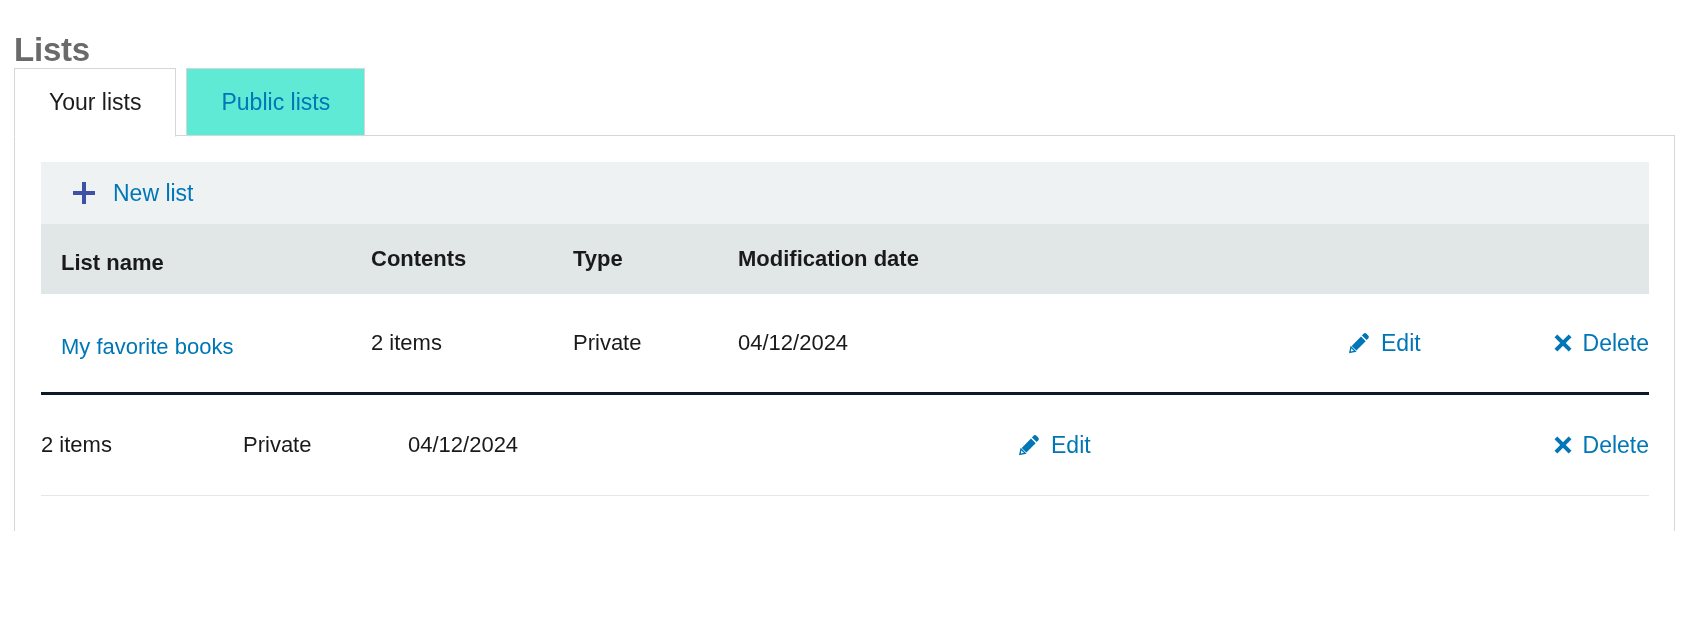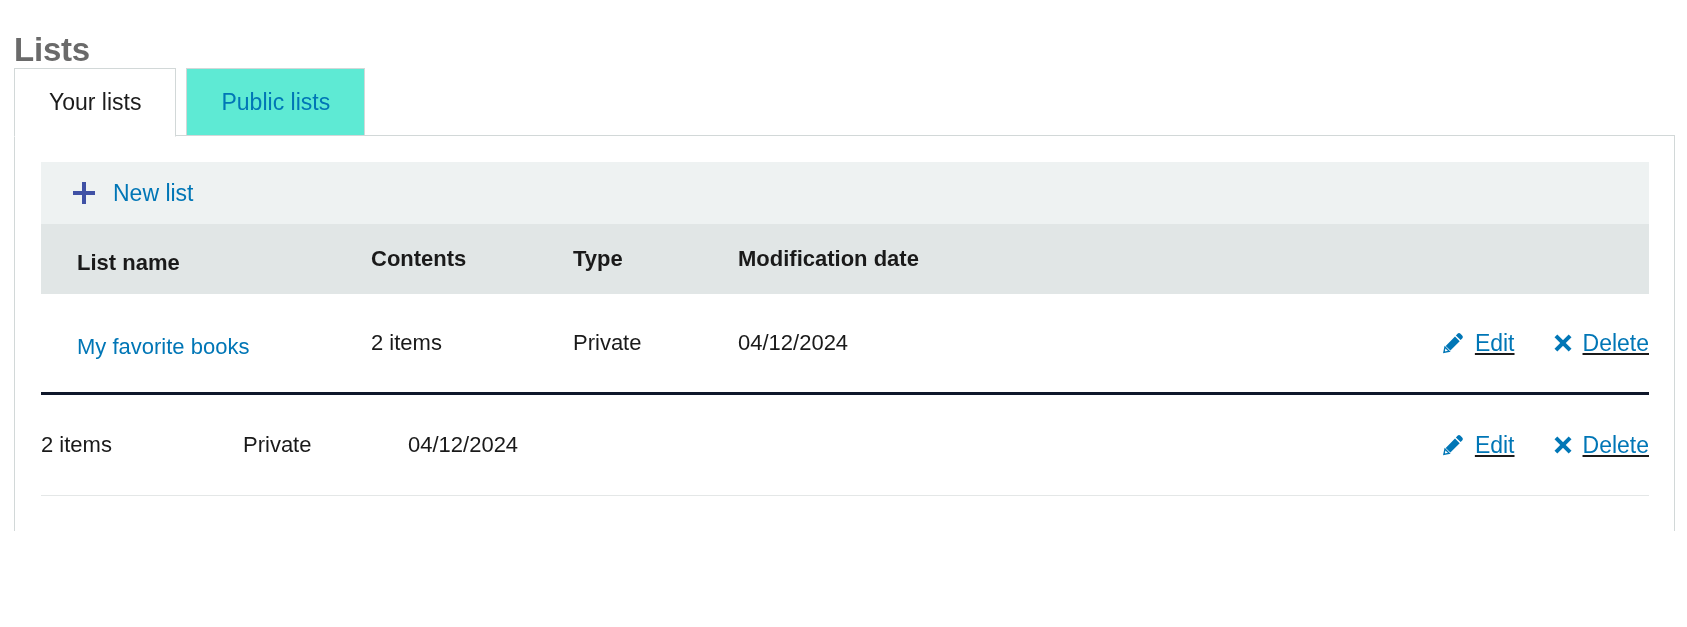--- a/index.html
+++ b/index.html
@@ -141,25 +141,25 @@
     align-items: center;
     border-bottom: 3px solid #0f172a;
     background: #ffffff;
   }
   .trow:last-child { border-bottom: 1px solid #e4e7e7; }
   .trow .cell {
     font-size: 22px;
     color: #1a1a1a;
   }
   .cell { padding: 0; }
-  .c-name     { width: 330px; padding-left: 36px; margin-top: 8px; }
+  .c-name     { width: 330px; padding-left: 20px; margin-top: 8px; }
   .c-contents { width: 202px; }
   .c-type     { width: 165px; }
   .c-date     { width: 345px; }
-  .c-actions  { flex: 1; display: flex; align-items: center; justify-content: flex-end; padding-left: 264px; gap: 38px; text-decoration: underline; }
+  .c-actions  { flex: 1; display: flex; align-items: center; justify-content: space-between; padding-left: 264px; gap: 38px; }
 
   .link {
     color: #0076b6;
     text-decoration: none;
     cursor: pointer;
   }
 
   .action-btn {
     display: inline-flex;
     align-items: center;

